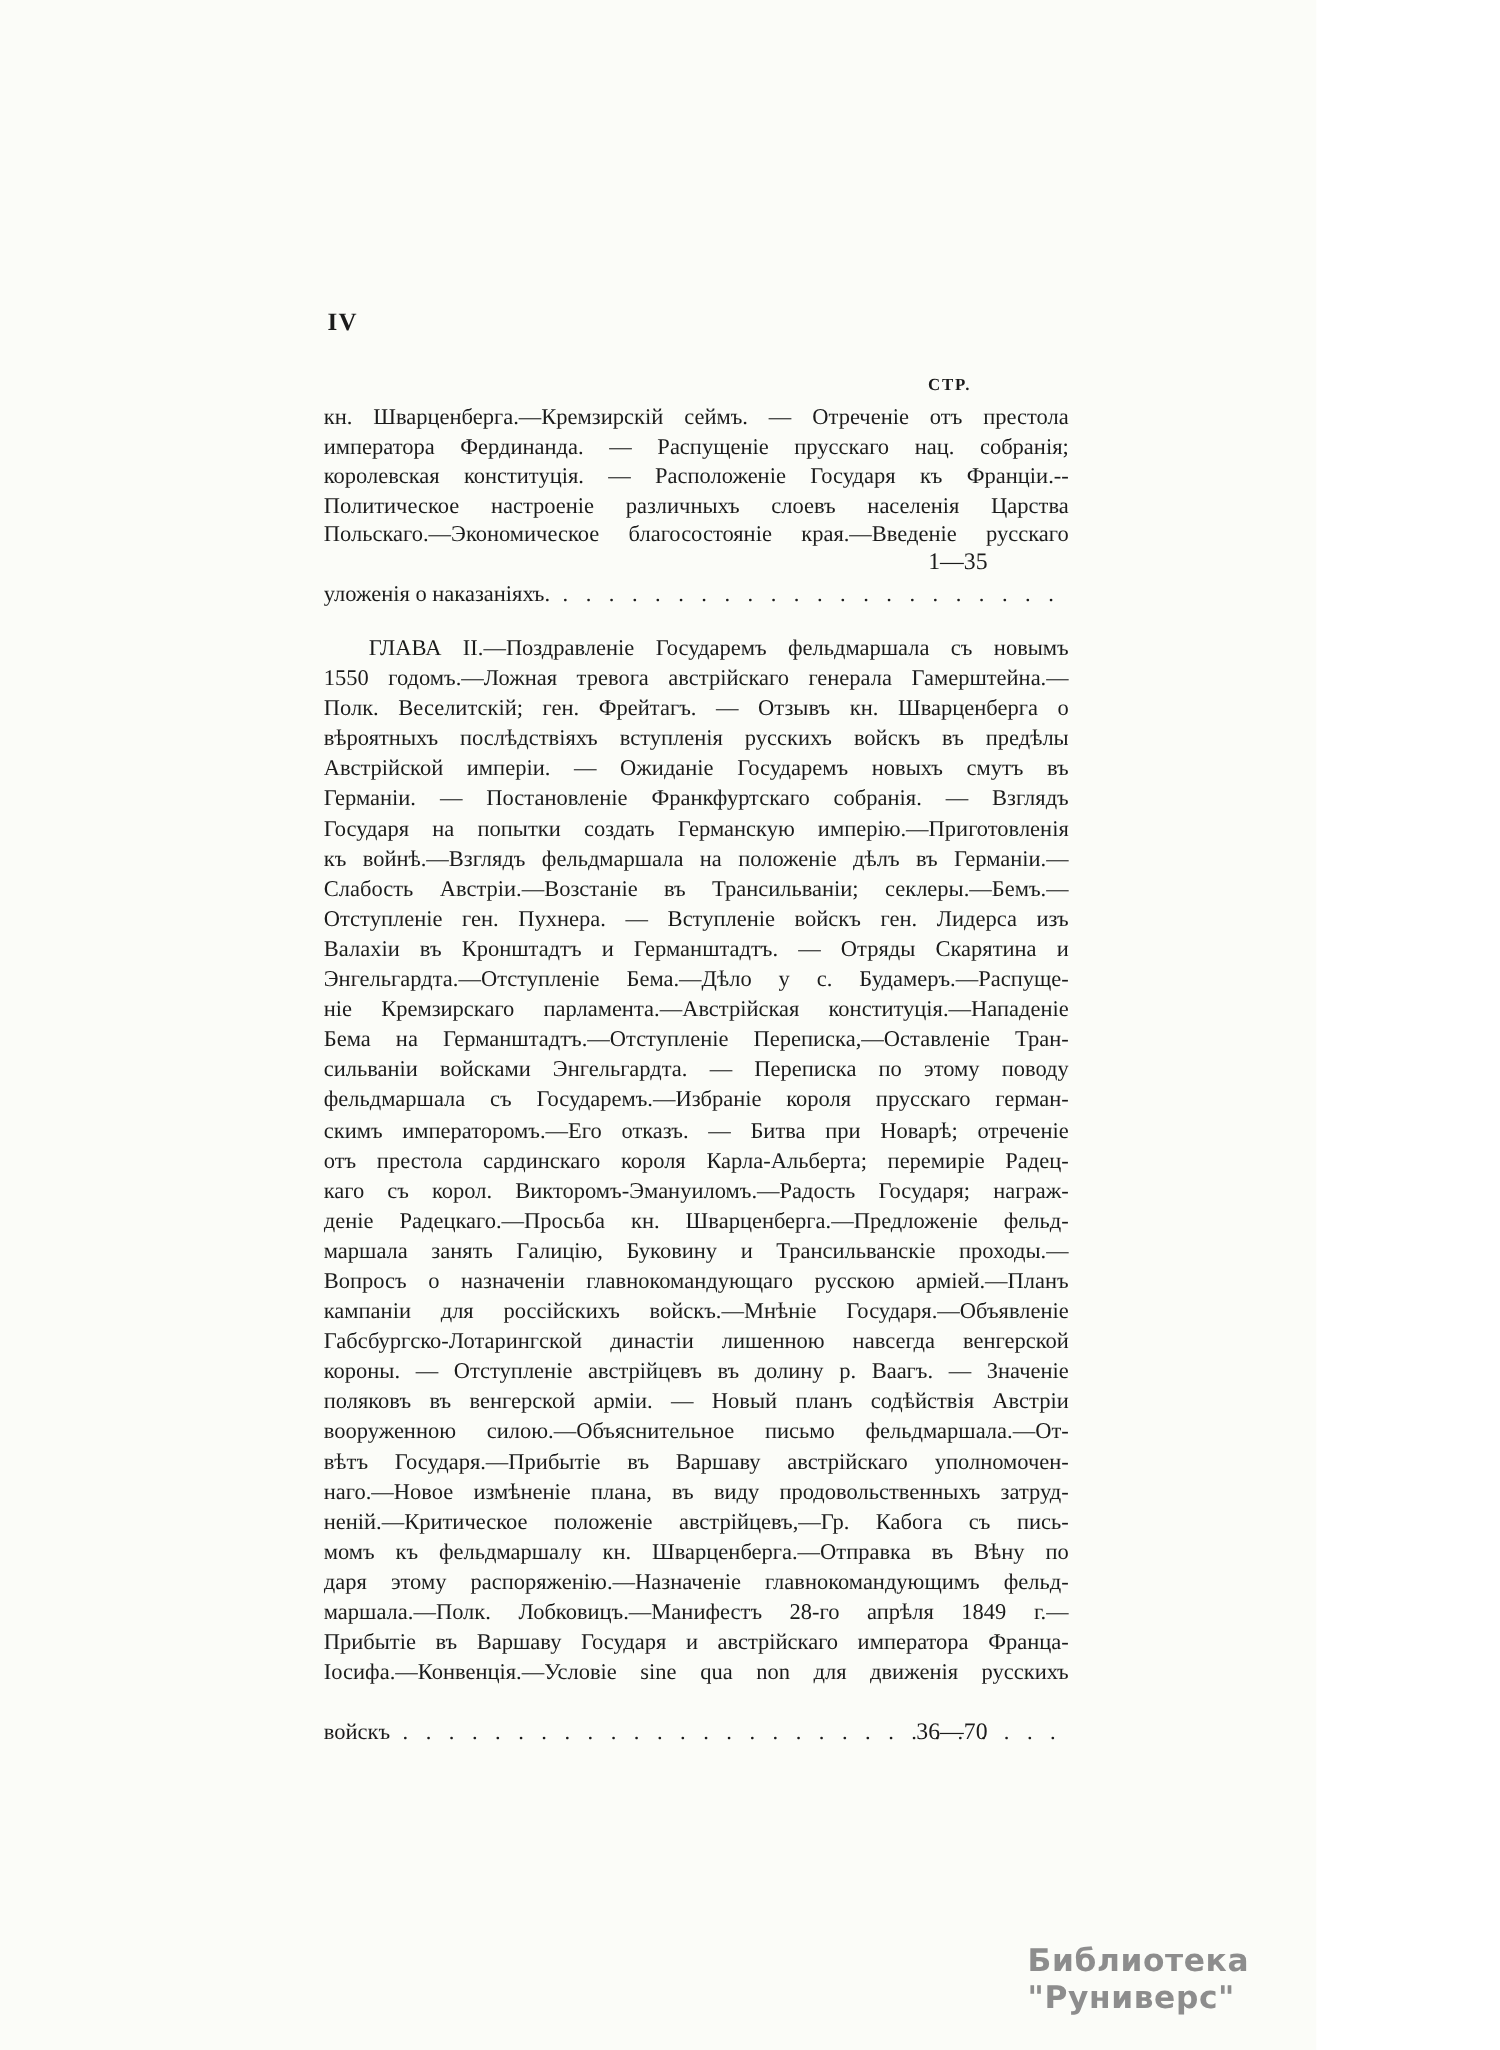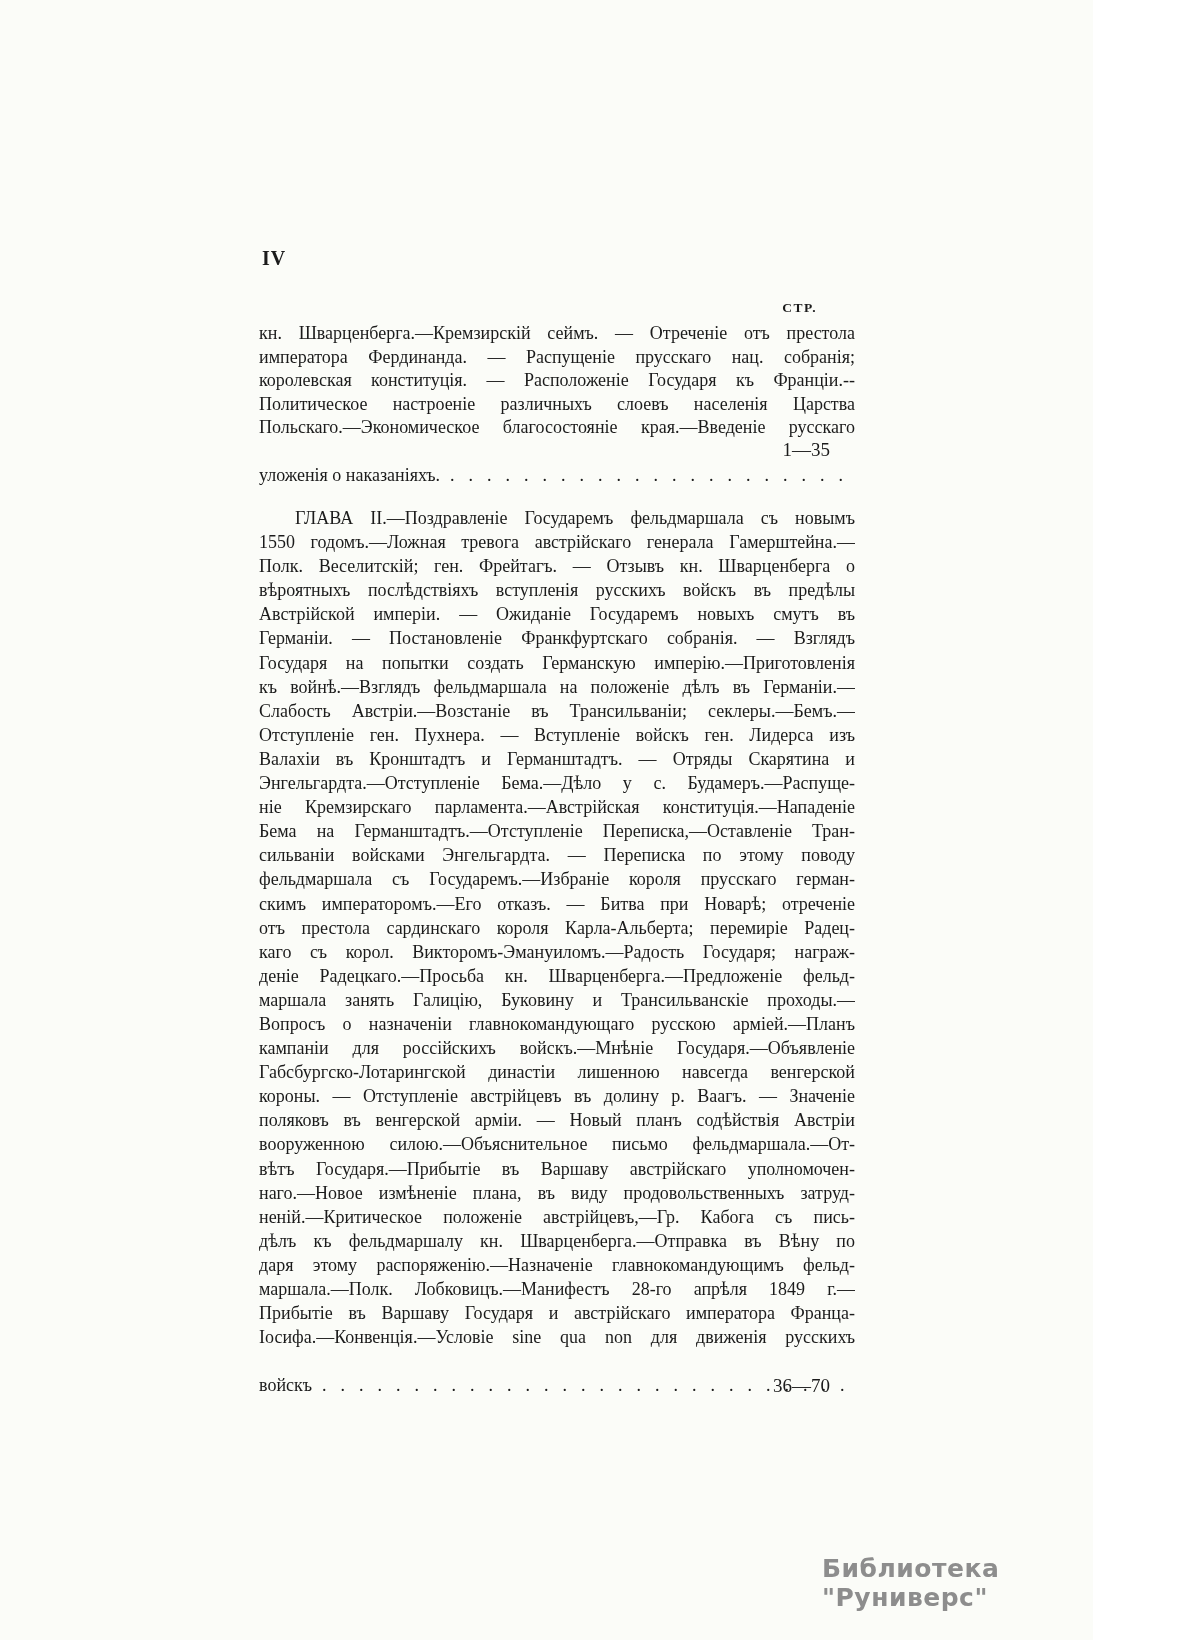--- a/index.html
+++ b/index.html
@@ -4,21 +4,20 @@
 <style>
   html,body{margin:0;padding:0;}
   .page{
     position:relative;
     width:1053px;
     height:1640px;
     background:#fbfcf8;
     font-family:"Liberation Serif","DejaVu Serif",serif;
     color:#1b1b1b;
     overflow:hidden;
-    padding-left:40px;
   }
   .folio{
     position:absolute;
     left:262px;
     top:247px;
     font-size:20px;
     font-weight:bold;
     letter-spacing:1px;
   }
   .col-header{
@@ -135,21 +134,21 @@
         <div class="line">маршала занять Галицію, Буковину и Трансильванскіе проходы.—</div>
         <div class="line">Вопросъ о назначеніи главнокомандующаго русскою арміей.—Планъ</div>
         <div class="line">кампаніи для россійскихъ войскъ.—Мнѣніе Государя.—Объявленіе</div>
         <div class="line">Габсбургско-Лотарингской династіи лишенною навсегда венгерской</div>
         <div class="line">короны. — Отступленіе австрійцевъ въ долину р. Ваагъ. — Значеніе</div>
         <div class="line">поляковъ въ венгерской арміи. — Новый планъ содѣйствія Австріи</div>
         <div class="line">вооруженною силою.—Объяснительное письмо фельдмаршала.—От-</div>
         <div class="line">вѣтъ Государя.—Прибытіе въ Варшаву австрійскаго уполномочен-</div>
         <div class="line">наго.—Новое измѣненіе плана, въ виду продовольственныхъ затруд-</div>
         <div class="line">неній.—Критическое положеніе австрійцевъ,—Гр. Кабога съ пись-</div>
-        <div class="line">дѣлъ къ фельдмаршалу кн. Шварценберга.—Отправка въ Вѣну по</div>
+        <div class="line">момъ къ фельдмаршалу кн. Шварценберга.—Отправка въ Вѣну по</div>
         <div class="line">даря этому распоряженію.—Назначеніе главнокомандующимъ фельд-</div>
         <div class="line">маршала.—Полк. Лобковицъ.—Манифестъ 28-го апрѣля 1849 г.—</div>
         <div class="line">Прибытіе въ Варшаву Государя и австрійскаго императора Франца-</div>
         <div class="line">Іосифа.—Конвенція.—Условіе sine qua non для движенія русскихъ</div>
       </div>
     <div class="line leader">
       <span class="leader-text">войскъ</span>
       <span class="leader-dots">........................................</span>
     </div>
   </div>

